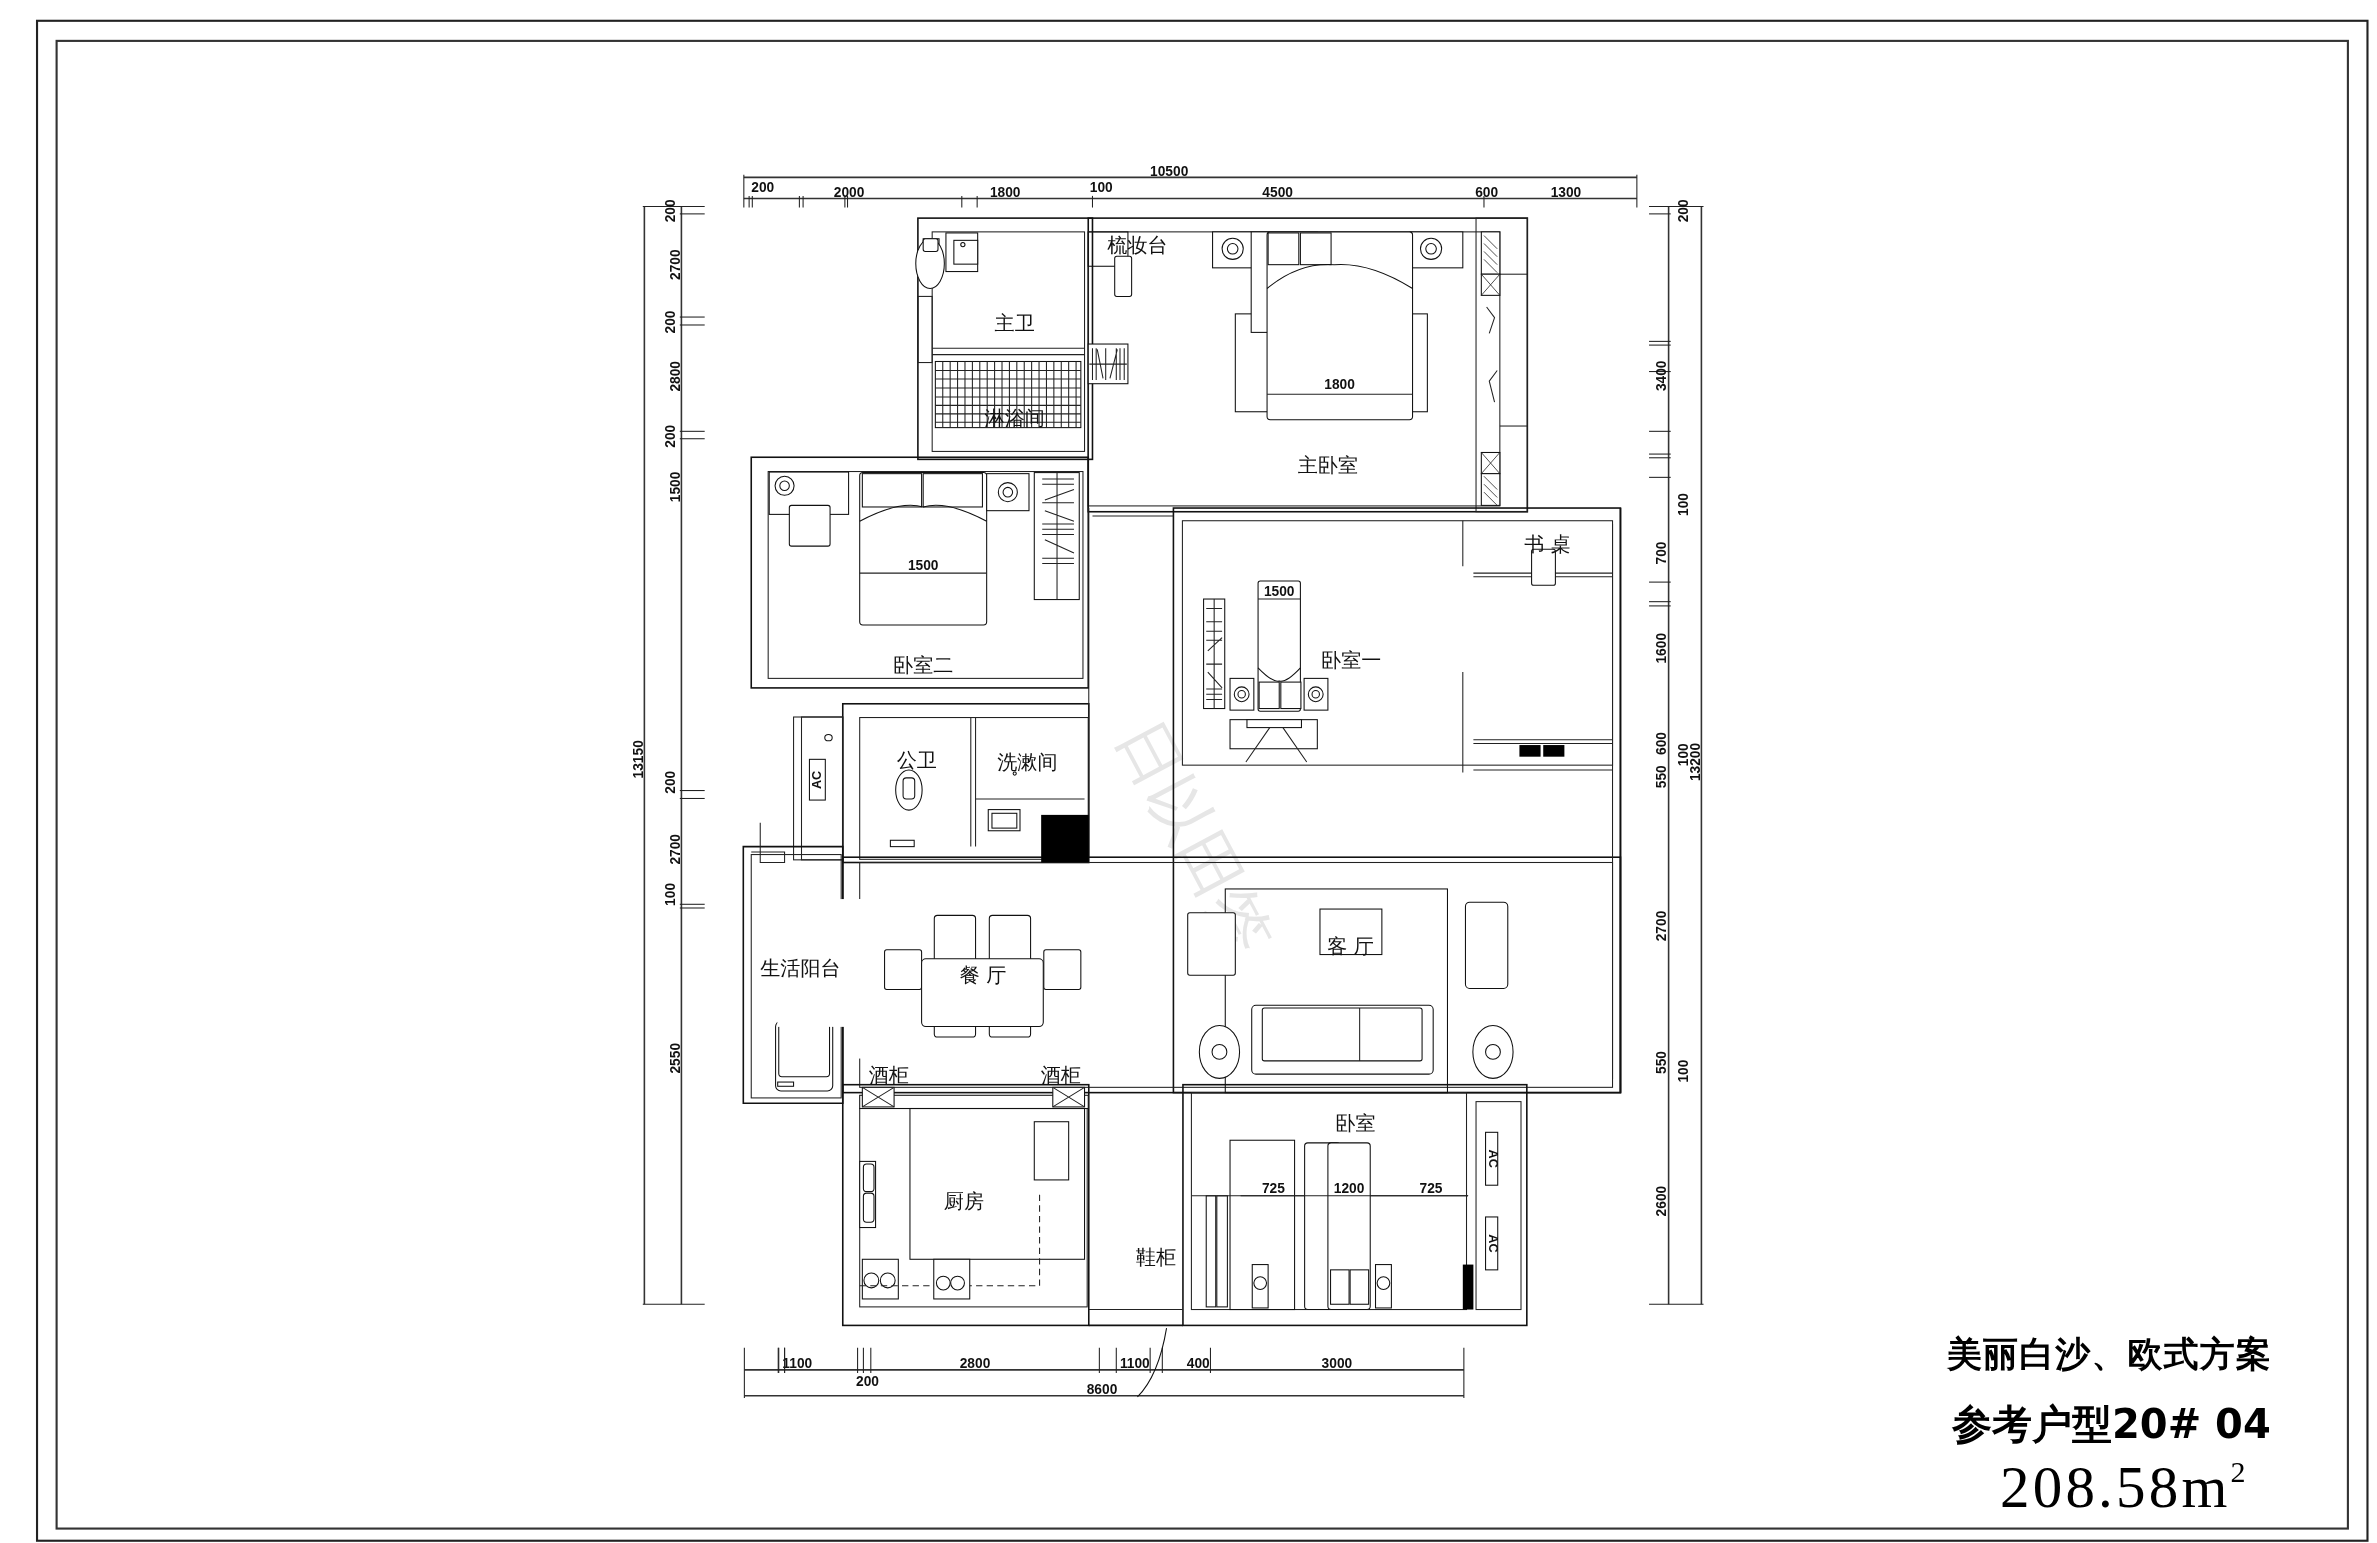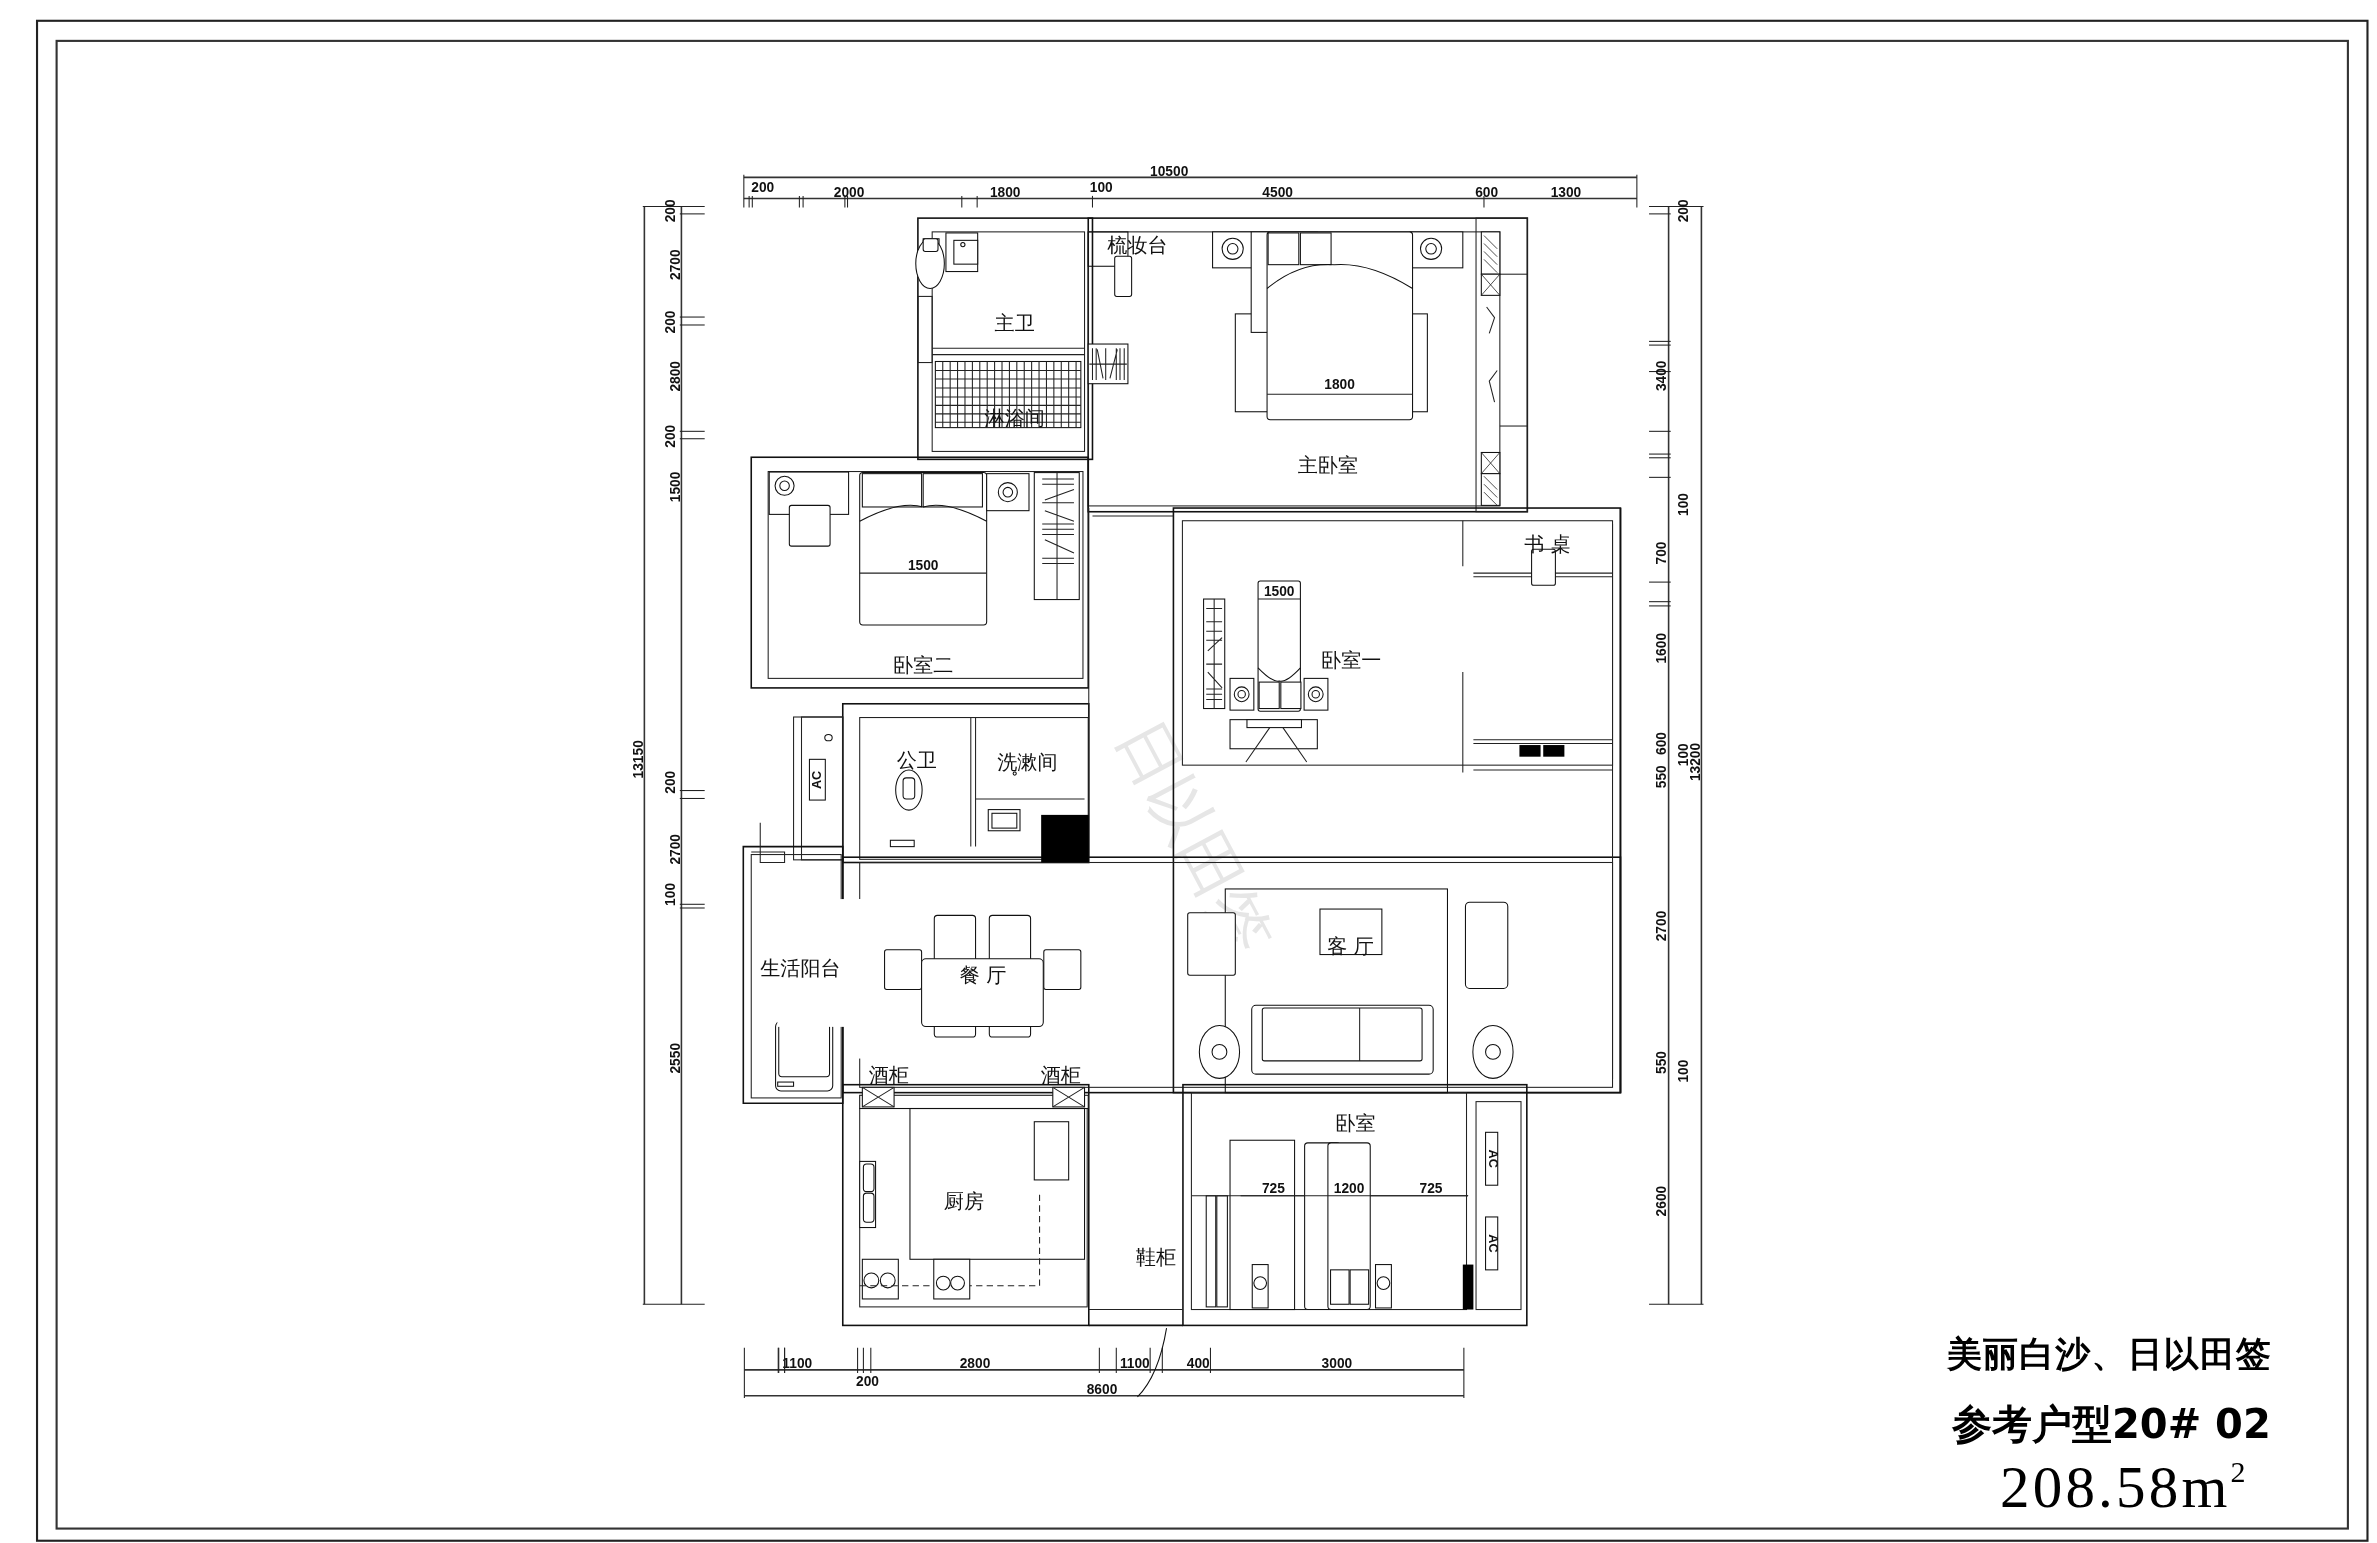--- a/index.html
+++ b/index.html
@@ -749,16 +749,16 @@
     <text class="room-label" x="1858" y="1845">餐 厅</text>
     <text class="room-label" x="2553" y="1790">客 厅</text>
     <text class="room-label" x="1680" y="2035">酒柜</text>
     <text class="room-label" x="2005" y="2035">酒柜</text>
     <text class="room-label" x="1822" y="2272">厨房</text>
     <text class="room-label" x="2562" y="2125">卧室</text>
     <text class="room-label" x="2185" y="2378">鞋柜</text>
   </g>
 </svg>
 
-<div class="title-line1">美丽白沙、日以田签</div>
-<div class="title-line2">参考户型20# 02</div>
+<div class="title-line1">美丽白沙、欧式方案</div>
+<div class="title-line2">参考户型20# 04</div>
 <div class="title-line3"><span>208.58</span><span>m</span><sup>2</sup></div>
 
 
 </body></html>

